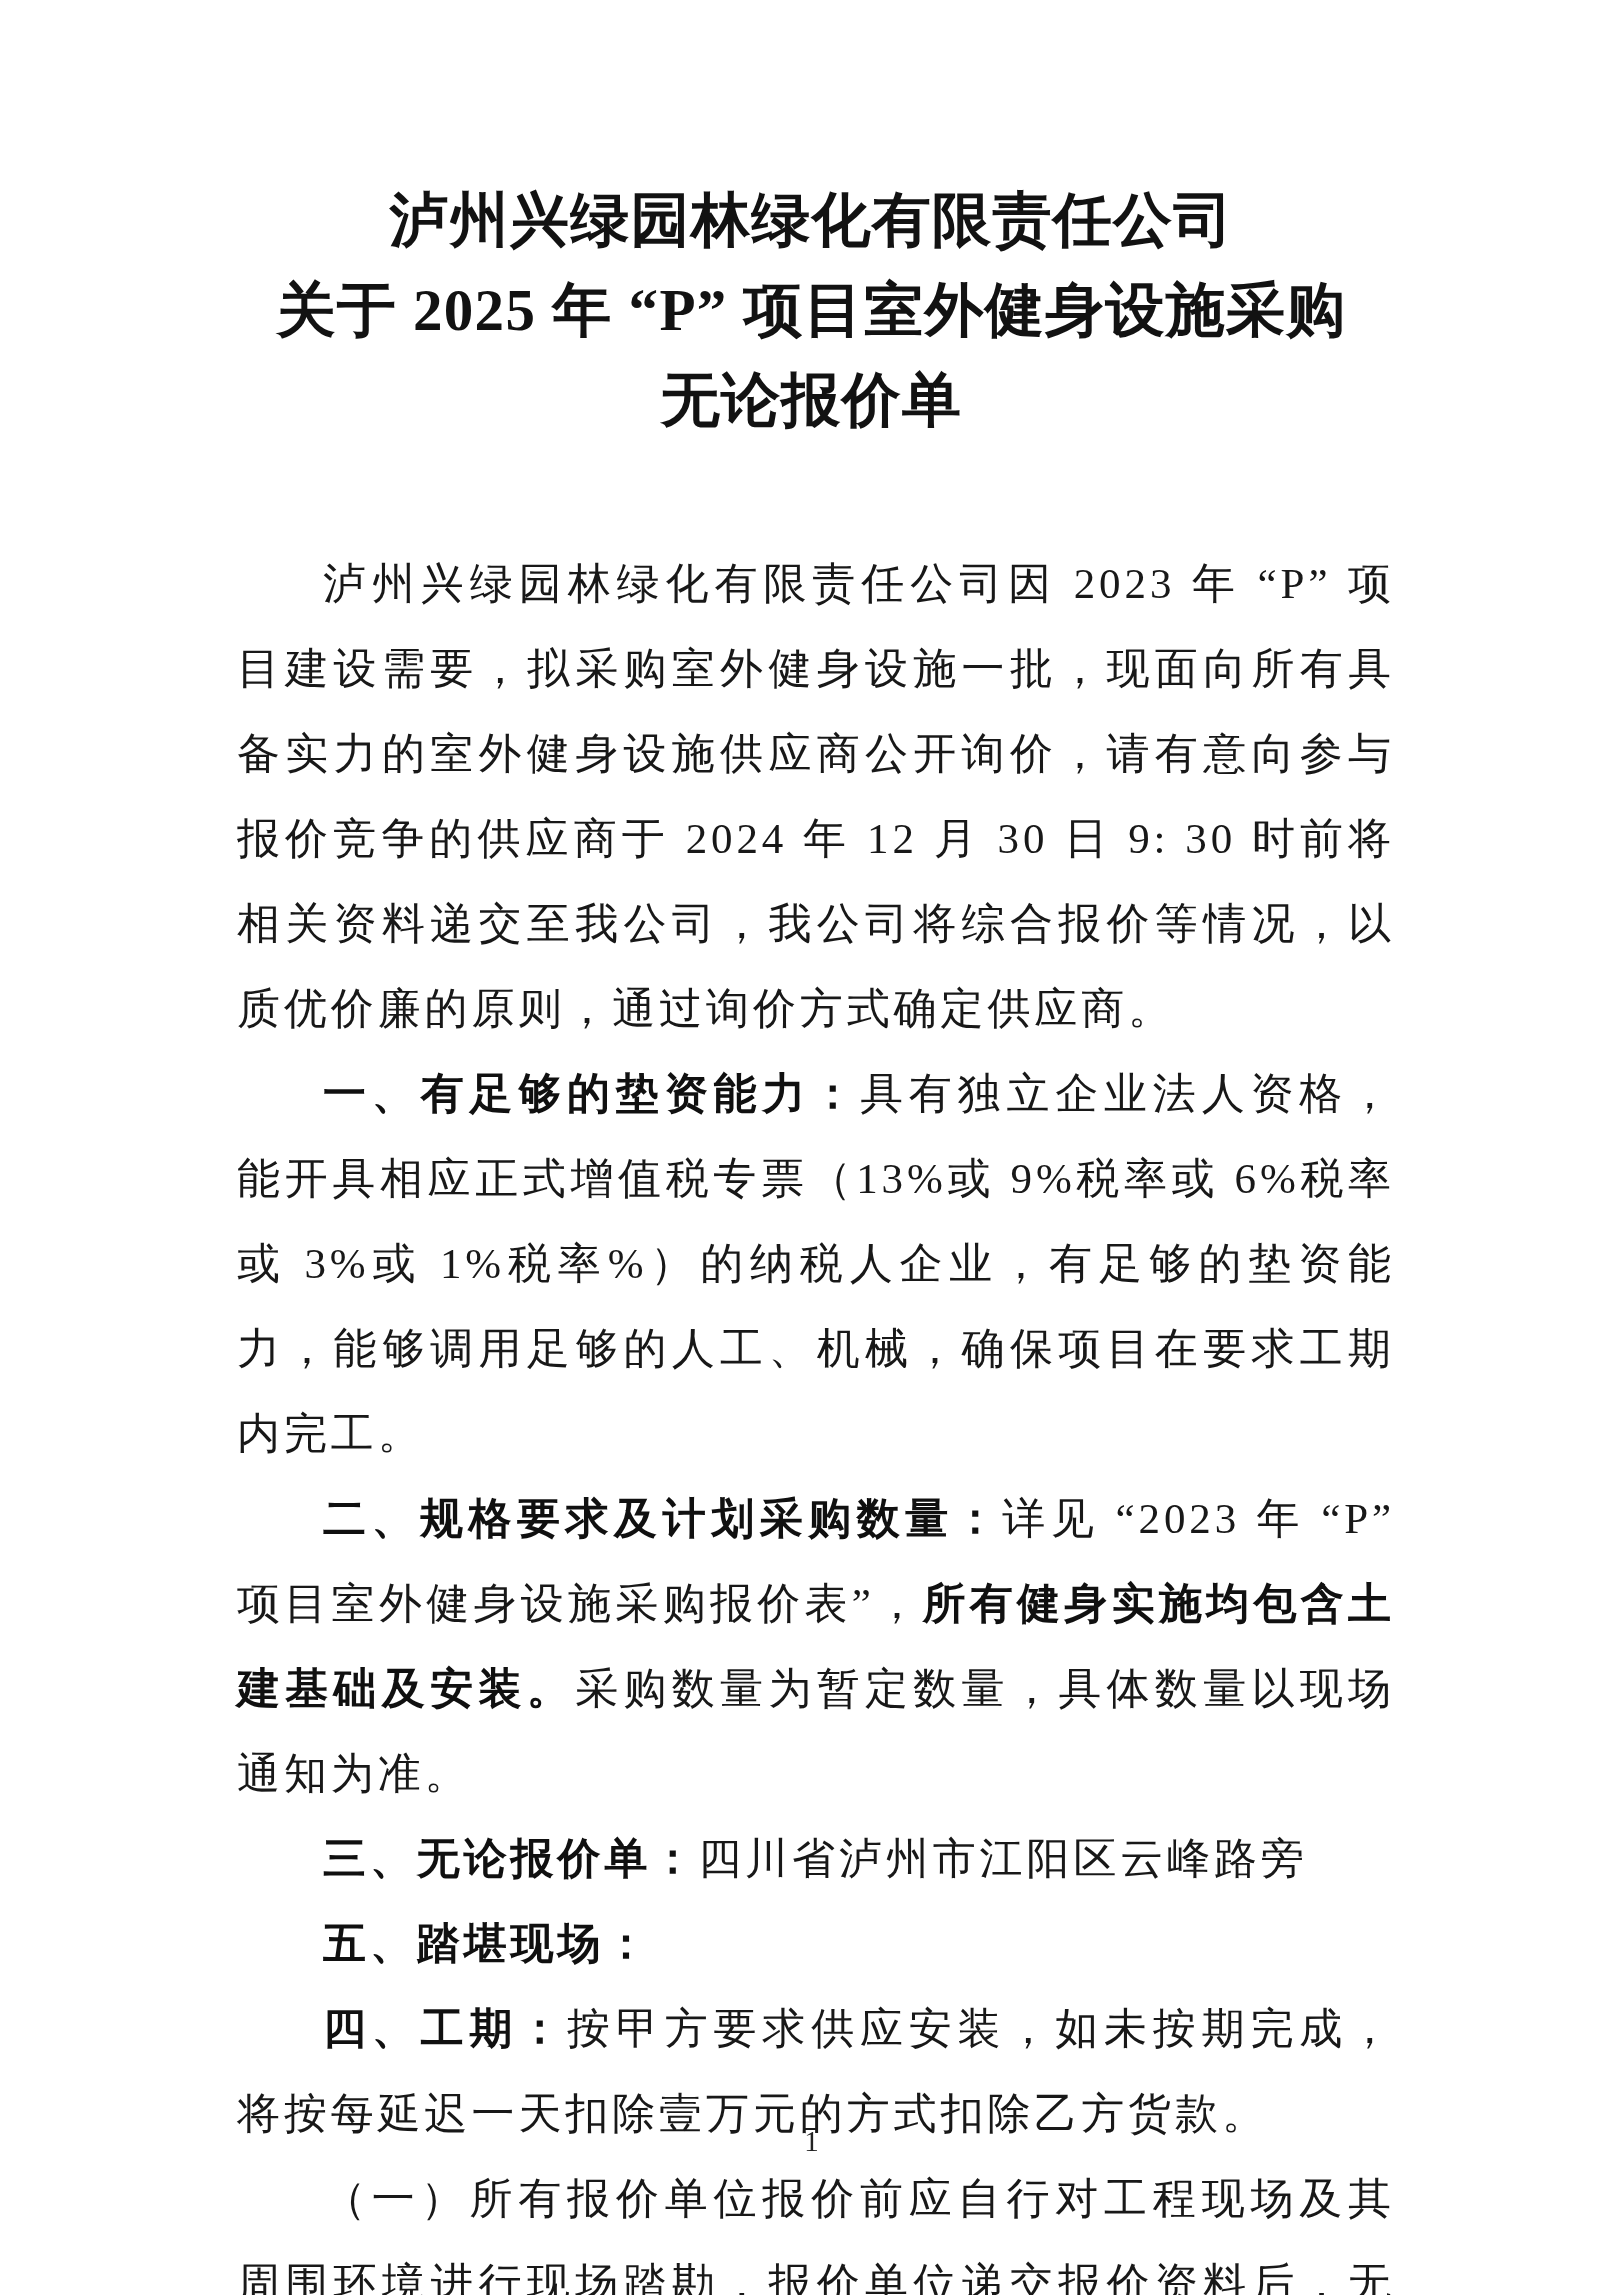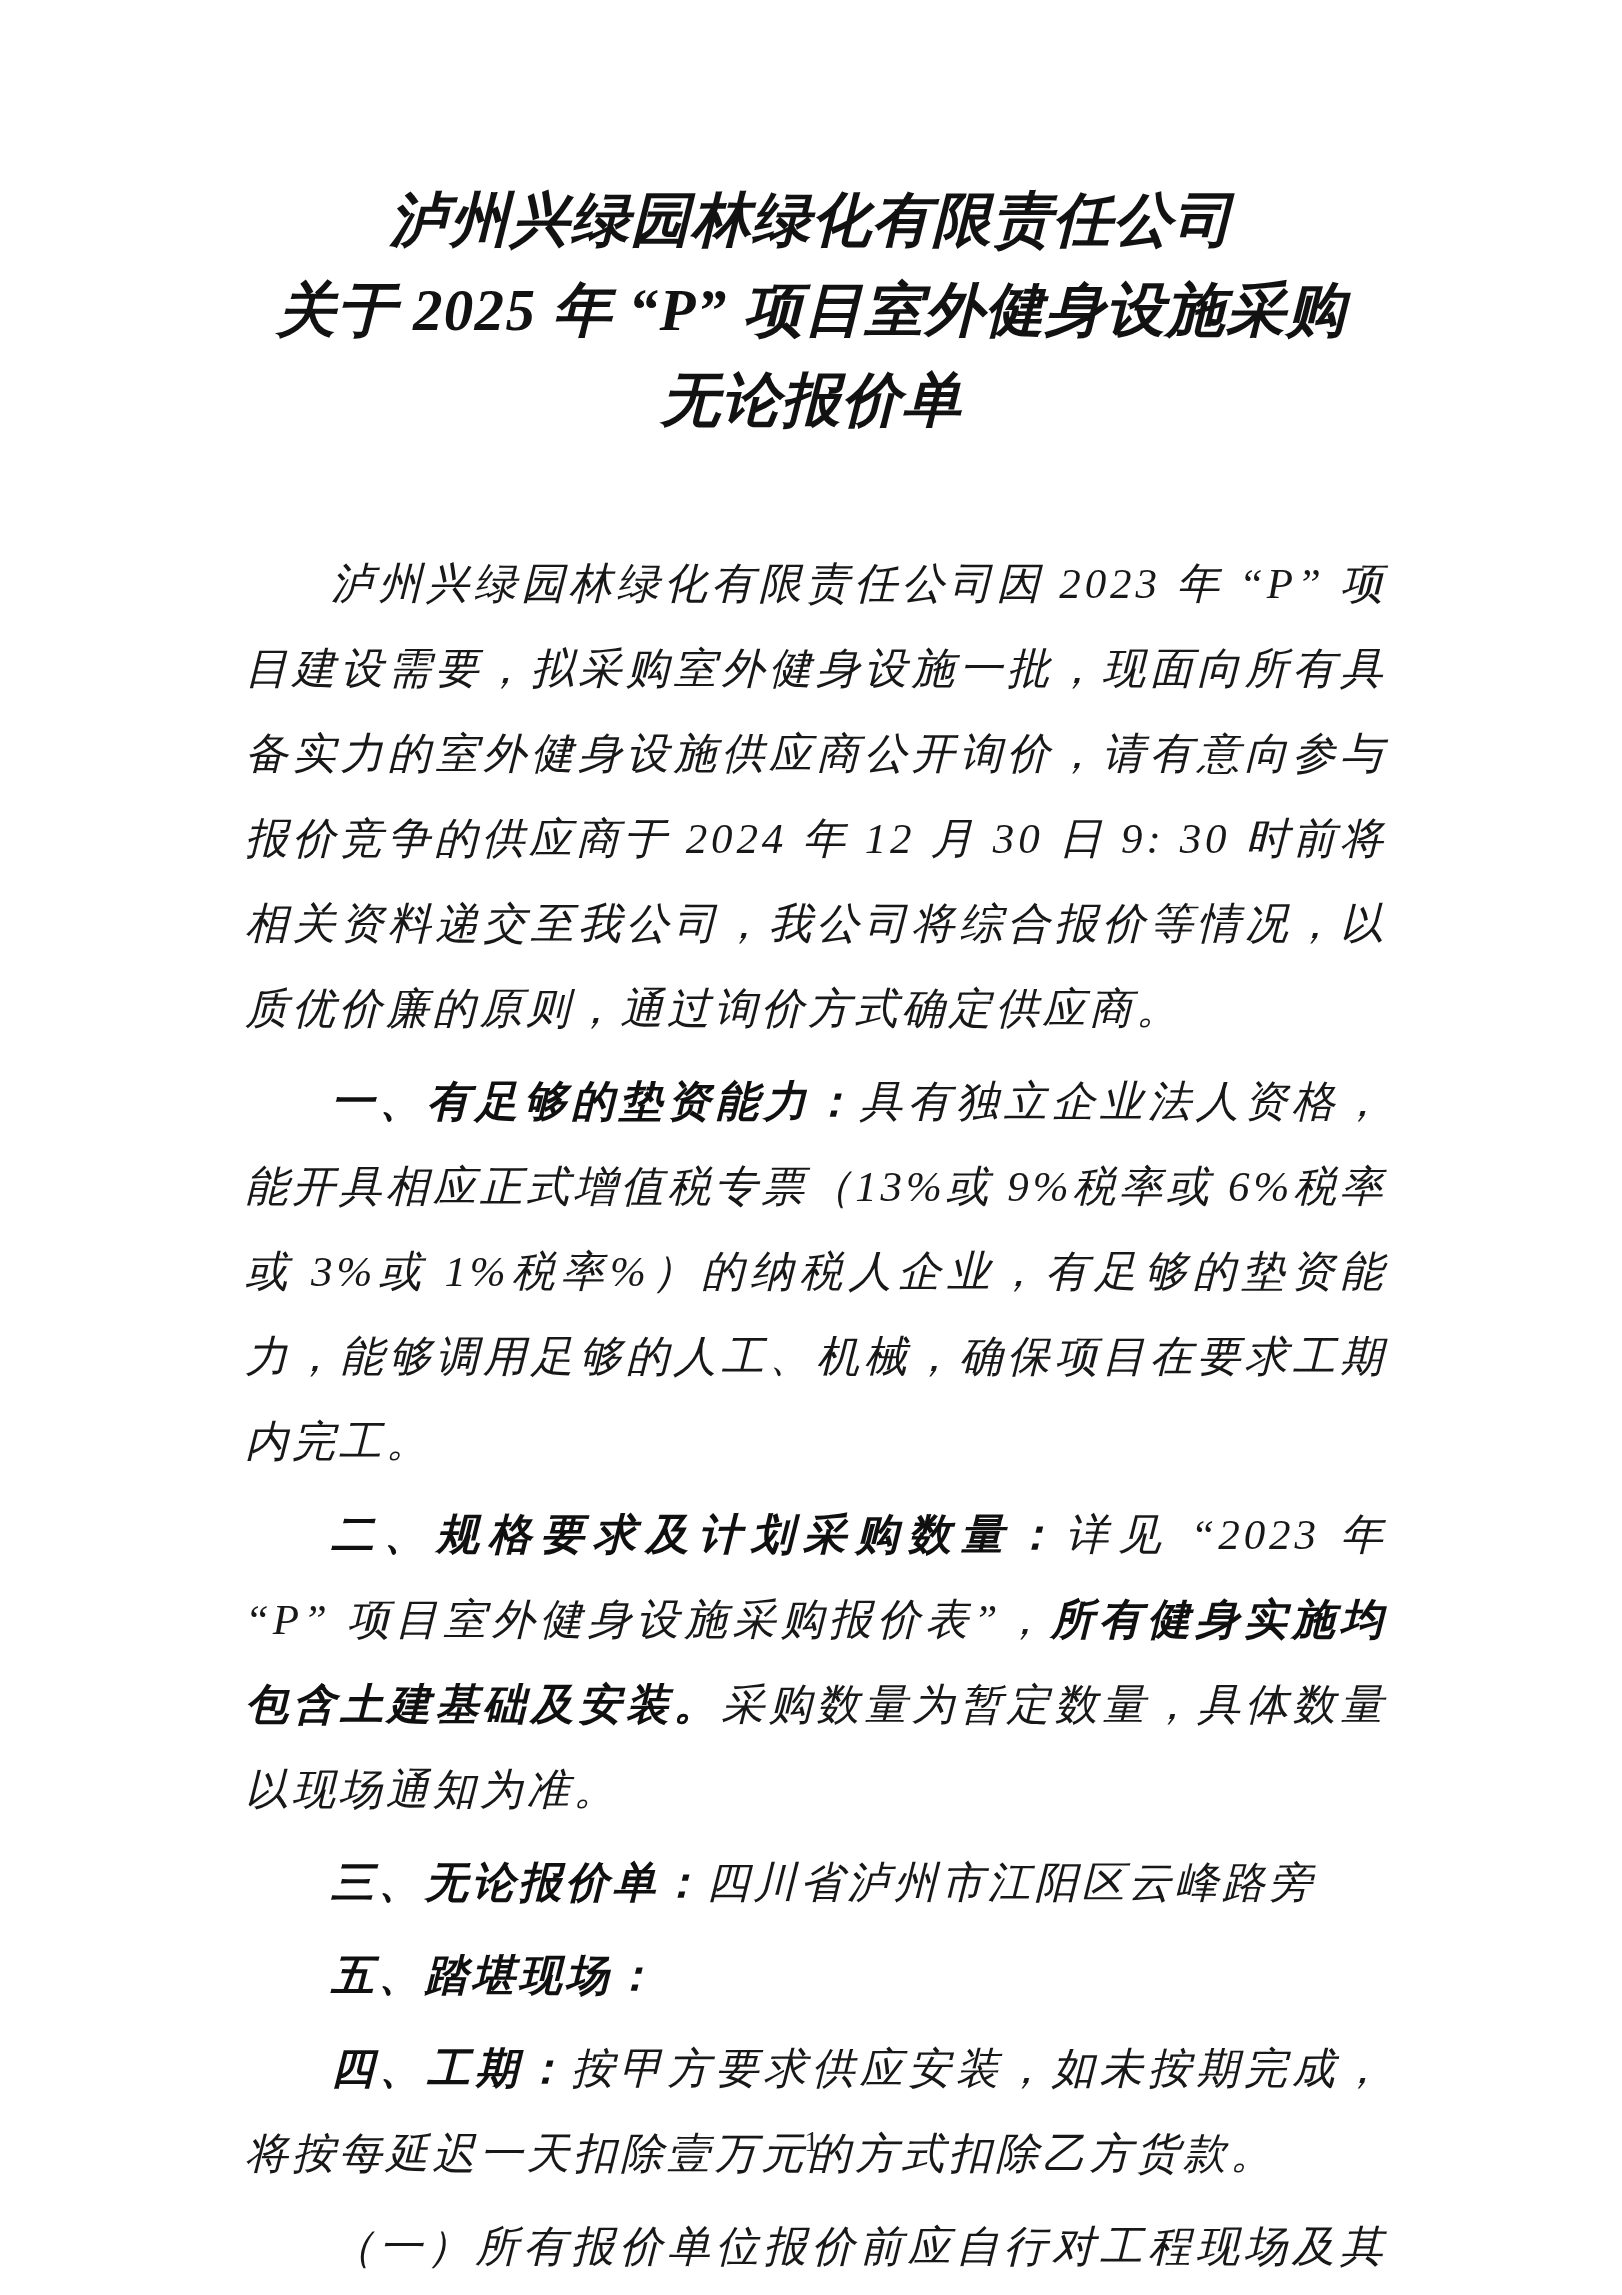--- a/index.html
+++ b/index.html
@@ -17,35 +17,33 @@
     overflow: hidden;
   }
   .doc-title {
     padding-top: 175px;
     text-align: center;
     font-weight: 700;
     font-size: 59px;
     line-height: 90px;
     color: #121212;
     letter-spacing: 1.3px;
-    font-style: italic;
   }
   .doc-body {
     margin: 96px 228px 0 237px;
     font-size: 43px;
     line-height: 85px;
     text-align: justify;
     text-justify: inter-ideograph;
     letter-spacing: 3.9px;
     color: #181818;
   }
   .doc-body p {
     text-indent: 2em;
-    margin: 8px;
-    font-style: italic;
+    margin: 0;
   }
   .seg { font-weight: 400; }
   .seg-bold { font-weight: 700; color: #101010; }
   .page-footer {
     position: absolute;
     left: 0;
     top: 2125px;
     width: 100%;
     text-align: center;
     font-size: 29px;

